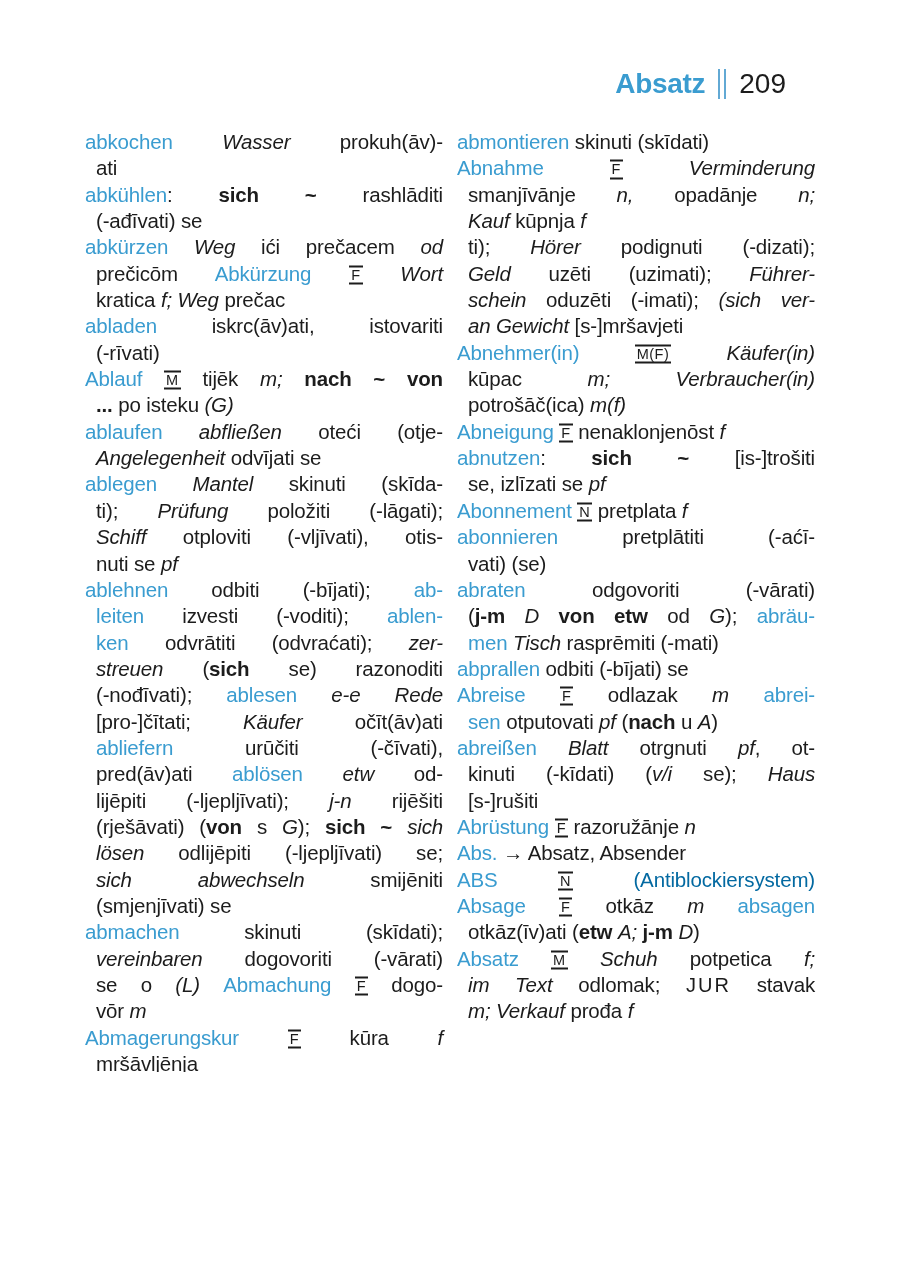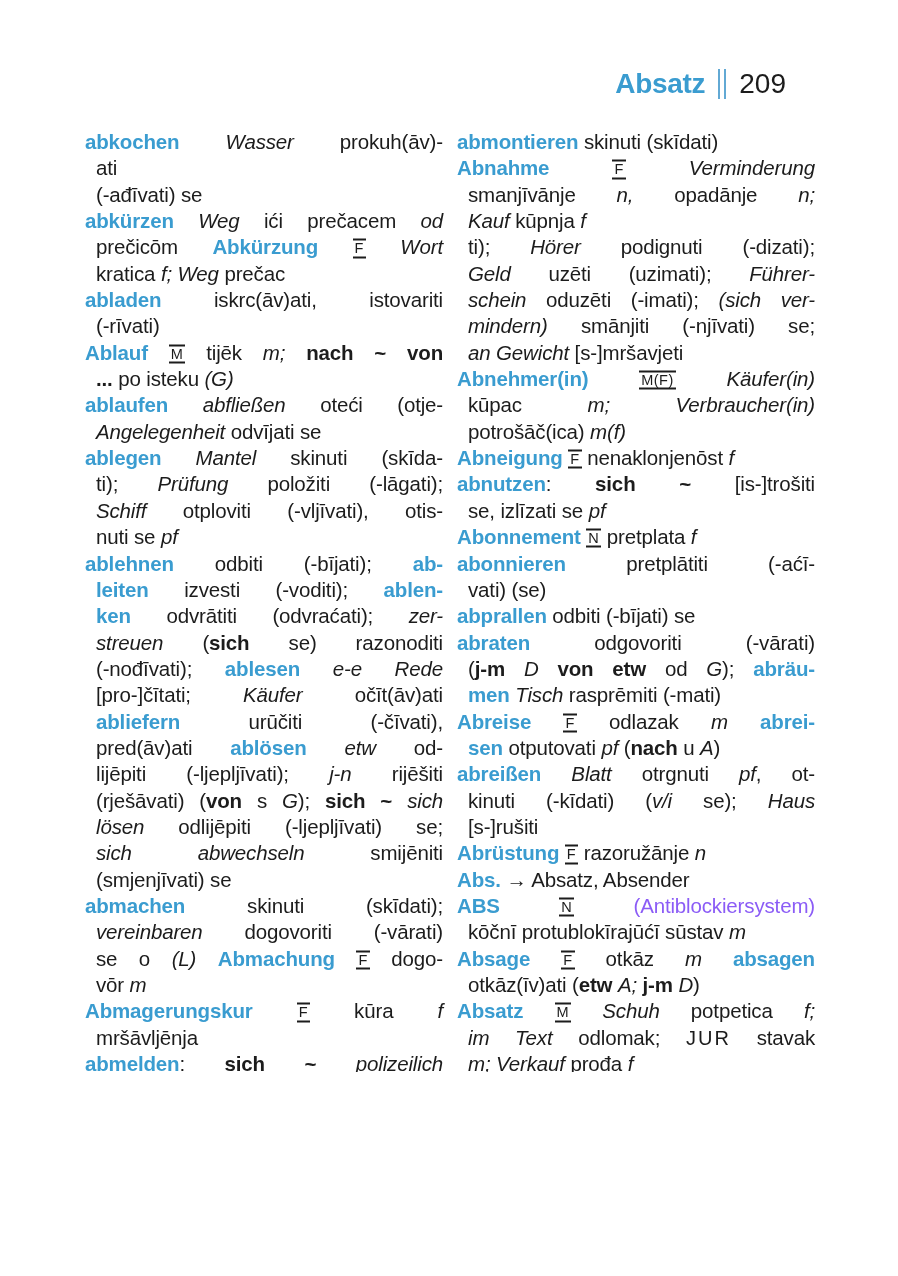--- a/index.html
+++ b/index.html
@@ -46,25 +46,25 @@
   .col { width: 358px; }
   .line {
     font-size: 20.5px;
     line-height: 26.35px;
     text-align: justify;
     text-align-last: justify;
     letter-spacing: -0.15px;
   }
   .line.cont { padding-left: 11px; }
   .line.last { text-align-last: left; }
-  .hw { color: #3a9cd0; font-weight: bold; }
+  .hw { color: #3a9cd0; font-weight: normal; }
   .b  { font-weight: bold; }
   .i  { font-style: italic; }
   .n  { }
-  .bl { color: #8b5cf6; }
+  .bl { color: #0369a1; }
   .ar { }
   .g {
     display: inline-block;
     font-size: 14.5px;
     line-height: 1.05;
     padding: 0 2px;
     border-top: 2px solid #1c1c1c;
     border-bottom: 2px solid #1c1c1c;
     transform: translateY(-1.5px);
     letter-spacing: 0.5px;
@@ -80,20 +80,21 @@
     <span class="dbl-bar"></span>
     <span class="page-num">209</span>
   </div>
   <div class="columns">
     <div class="col" id="col-left">
         <div class="entry">
           <div class="line"><span class="hw">abkochen </span><span class="i">Wasser </span><span class="n">prokuh(āv)-</span></div>
           <div class="line cont last"><span class="n">ati</span></div>
         </div>
         <div class="entry">
+          <div class="line"><span class="hw">abkühlen</span><span class="n">: </span><span class="b">sich ~ </span><span class="n">rashlāditi</span></div>
           <div class="line cont last"><span class="n">(-ađīvati) se</span></div>
         </div>
         <div class="entry">
           <div class="line"><span class="hw">abkürzen </span><span class="i">Weg </span><span class="n">ići prečacem </span><span class="i">od</span></div>
           <div class="line cont"><span class="n">prečicōm </span><span class="hw">Abkürzung </span><span class="g">F</span><span class="i"> Wort</span></div>
           <div class="line cont last"><span class="n">kratica </span><span class="i">f; Weg </span><span class="n">prečac</span></div>
         </div>
         <div class="entry">
           <div class="line"><span class="hw">abladen </span><span class="n">iskrc(āv)ati, istovariti</span></div>
           <div class="line cont last"><span class="n">(-rīvati)</span></div>
@@ -151,21 +152,20 @@
         </div>
         <div class="entry">
           <div class="line"><span class="hw">Abnahme </span><span class="g">F</span><span class="i"> Verminderung</span></div>
           <div class="line cont"><span class="n">smanjīvānje </span><span class="i">n, </span><span class="n">opadānje </span><span class="i">n;</span></div>
           <div class="line cont last"><span class="i">Kauf </span><span class="n">kūpnja </span><span class="i">f</span></div>
         </div>
         <div class="entry">
           <div class="line cont"><span class="n">ti); </span><span class="i">Hörer </span><span class="n">podignuti (-dizati);</span></div>
           <div class="line cont"><span class="i">Geld </span><span class="n">uzēti (uzimati); </span><span class="i">Führer-</span></div>
           <div class="line cont"><span class="i">schein </span><span class="n">oduzēti (-imati); </span><span class="i">(sich ver-</span></div>
-          <div class="line cont"><span class="i">mindern) </span><span class="n">smānjiti (-njīvati) se;</span></div>
           <div class="line cont last"><span class="i">an Gewicht </span><span class="n">[s-]mršavjeti</span></div>
         </div>
         <div class="entry">
           <div class="line"><span class="hw">Abnehmer(in) </span><span class="g">M(F)</span><span class="i"> Käufer(in)</span></div>
           <div class="line cont"><span class="n">kūpac </span><span class="i">m; Verbraucher(in)</span></div>
           <div class="line cont last"><span class="n">potrošāč(ica) </span><span class="i">m(f)</span></div>
         </div>
         <div class="entry">
           <div class="line last"><span class="hw">Abneigung </span><span class="g">F</span><span class="n"> nenaklonjenōst </span><span class="i">f</span></div>
         </div>
@@ -174,45 +174,44 @@
           <div class="line cont last"><span class="n">se, izlīzati se </span><span class="i">pf</span></div>
         </div>
         <div class="entry">
           <div class="line last"><span class="hw">Abonnement </span><span class="g">N</span><span class="n"> pretplata </span><span class="i">f</span></div>
         </div>
         <div class="entry">
           <div class="line"><span class="hw">abonnieren </span><span class="n">pretplātiti (-aćī-</span></div>
           <div class="line cont last"><span class="n">vati) (se)</span></div>
         </div>
         <div class="entry">
-          <div class="line last"><span class="hw">abprallen </span><span class="n">odbiti (-bījati) se</span></div>
-        </div>
-        <div class="entry">
           <div class="line"><span class="hw">abraten </span><span class="n">odgovoriti (-vārati)</span></div>
           <div class="line cont"><span class="n">(</span><span class="b">j-m </span><span class="i">D </span><span class="b">von etw </span><span class="n">od </span><span class="i">G</span><span class="n">); </span><span class="hw">abräu-</span></div>
           <div class="line cont last"><span class="hw">men </span><span class="i">Tisch </span><span class="n">rasprēmiti (-mati)</span></div>
         </div>
         <div class="entry">
+          <div class="line last"><span class="hw">abprallen </span><span class="n">odbiti (-bījati) se</span></div>
+        </div>
+        <div class="entry">
           <div class="line"><span class="hw">Abreise </span><span class="g">F</span><span class="n"> odlazak </span><span class="i">m </span><span class="hw">abrei-</span></div>
           <div class="line cont last"><span class="hw">sen </span><span class="n">otputovati </span><span class="i">pf </span><span class="n">(</span><span class="b">nach</span><span class="n"> u </span><span class="i">A</span><span class="n">)</span></div>
         </div>
         <div class="entry">
           <div class="line"><span class="hw">abreißen </span><span class="i">Blatt </span><span class="n">otrgnuti </span><span class="i">pf</span><span class="n">, ot-</span></div>
           <div class="line cont"><span class="n">kinuti (-kīdati) (</span><span class="i">v/i </span><span class="n">se); </span><span class="i">Haus</span></div>
           <div class="line cont last"><span class="n">[s-]rušiti</span></div>
         </div>
         <div class="entry">
           <div class="line last"><span class="hw">Abrüstung </span><span class="g">F</span><span class="n"> razoružānje </span><span class="i">n</span></div>
         </div>
         <div class="entry">
           <div class="line last"><span class="hw">Abs. </span><span class="ar">→ </span><span class="n">Absatz, Absender</span></div>
         </div>
         <div class="entry">
           <div class="line"><span class="hw">ABS </span><span class="g">N</span><span class="bl"> (Antiblockiersystem)</span></div>
-          <div class="line cont last"><span class="n">kōčnī protublokīrajūćī sūstav </span><span class="i">m</span></div>
         </div>
         <div class="entry">
           <div class="line"><span class="hw">Absage </span><span class="g">F</span><span class="n"> otkāz </span><span class="i">m </span><span class="hw">absagen</span></div>
           <div class="line cont last"><span class="n">otkāz(īv)ati (</span><span class="b">etw </span><span class="i">A; </span><span class="b">j-m </span><span class="i">D</span><span class="n">)</span></div>
         </div>
         <div class="entry">
           <div class="line"><span class="hw">Absatz </span><span class="g">M</span><span class="i"> Schuh </span><span class="n">potpetica </span><span class="i">f;</span></div>
           <div class="line cont"><span class="i">im Text </span><span class="n">odlomak; </span><span class="sc">JUR</span><span class="n"> stavak</span></div>
           <div class="line cont last"><span class="i">m; Verkauf </span><span class="n">prođa </span><span class="i">f</span></div>
         </div>

